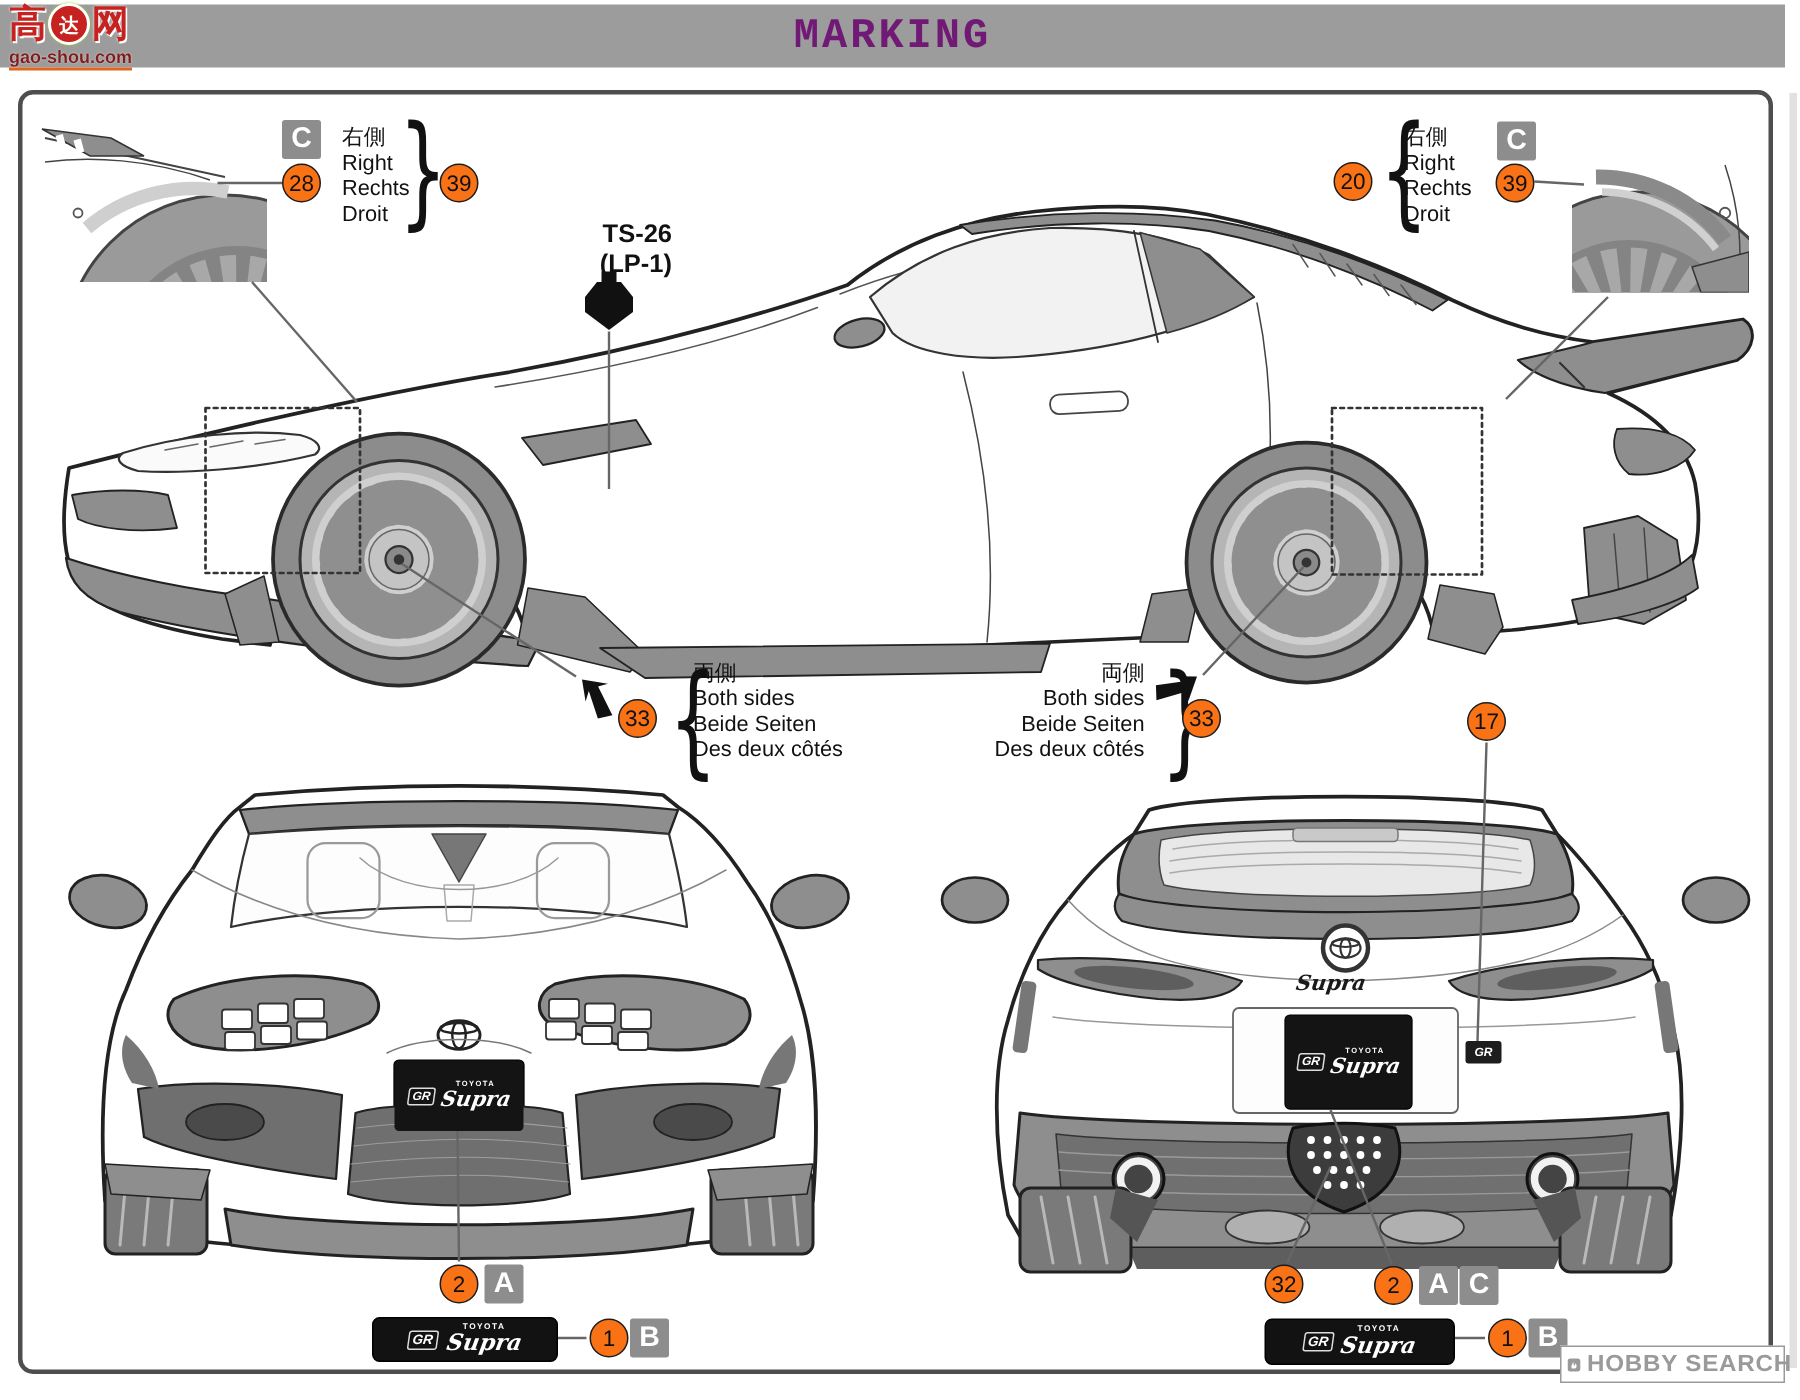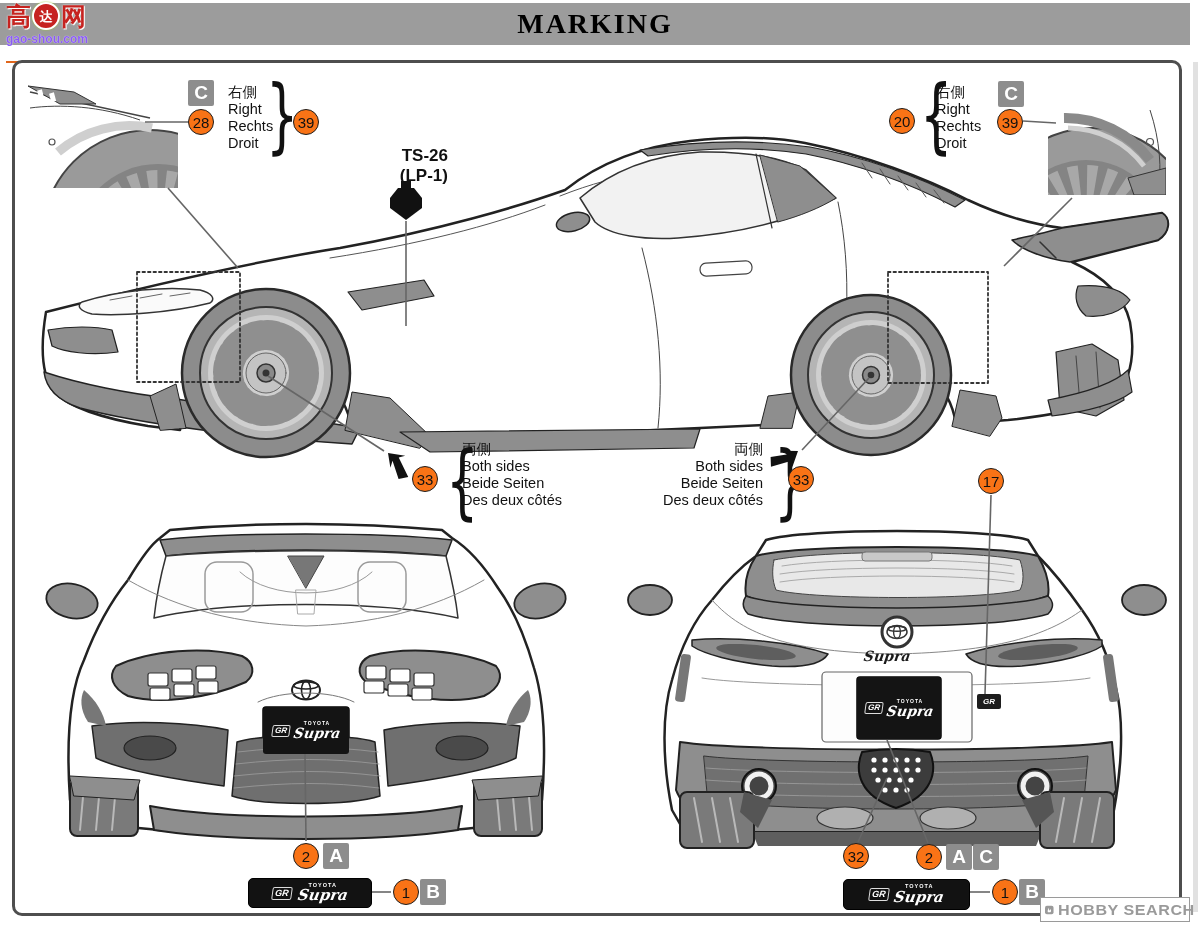--- a/index.html
+++ b/index.html
@@ -2,31 +2,31 @@
 <html><head>
 <meta charset="utf-8">
 <style>
   html,body{margin:0;padding:0}
   body{width:1200px;height:933px;position:relative;background:#fff;overflow:hidden;
        font-family:"Liberation Sans","DejaVu Sans",sans-serif;color:#111}
   .noselect{user-select:none}
   
   .hdr{position:absolute;left:0;top:3px;width:1190px;height:42px;background:#9c9c9c;
        display:flex;align-items:center;justify-content:center}
-  .hdr-title{color:#000000;font-size:28px;font-weight:bold;letter-spacing:2px;
-       font-family:Liberation Serif, serif}
+  .hdr-title{color:#701a75;font-size:28px;font-weight:bold;letter-spacing:2px;
+       font-family:Liberation Mono, monospace}
   
   .wm{position:absolute;left:6px;top:2px;line-height:1}
   .wm-row{display:flex;align-items:center;gap:1px}
   .wm-cn{color:#c62320;font-size:25px;font-weight:bold;text-shadow:0 0 2px #fff,1px 1px 0 #fff}
   .wm-gear{width:24px;height:24px;border-radius:50%;background:#c62320;border:2px solid #fff;
        box-shadow:0 0 2px #9c3;display:flex;align-items:center;justify-content:center;
        color:#fff;font-size:13px;font-weight:bold}
-  .wm-url{margin-top:1px;color:#8b5cf6;font-size:12px;font-weight:bold;
-       text-shadow:0 0 1px #fff;border-bottom:2px solid #e0661c;display:inline-block;padding-bottom:16px}
+  .wm-url{margin-top:1px;color:#7f1d1d;font-size:12px;font-weight:bold;
+       text-shadow:0 0 1px #fff;border-bottom:2px solid #e0661c;display:inline-block;padding-bottom:1px}
   
   .frame{position:absolute;left:12px;top:60px;width:1170px;height:856px;
        border:3px solid #4e4e4e;border-radius:10px;background:transparent;box-sizing:border-box}
   .edge-shade{position:absolute;left:1193px;top:62px;width:5px;height:850px;background:#c9c9c9;opacity:.55}
   
   .cnum{position:absolute;width:26px;height:26px;border:1.8px solid #1d1d1d;border-radius:50%;
        background:#f97316;display:flex;align-items:center;justify-content:center;
        font-size:15px;color:#111;box-sizing:border-box;z-index:5}
   
   .lbox{position:absolute;width:26px;height:26px;background:#8d8d8d;color:#fff;border-radius:2px;

